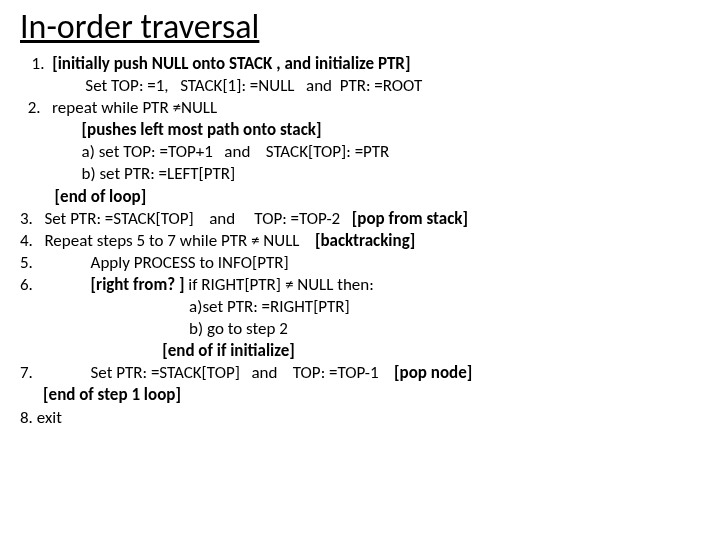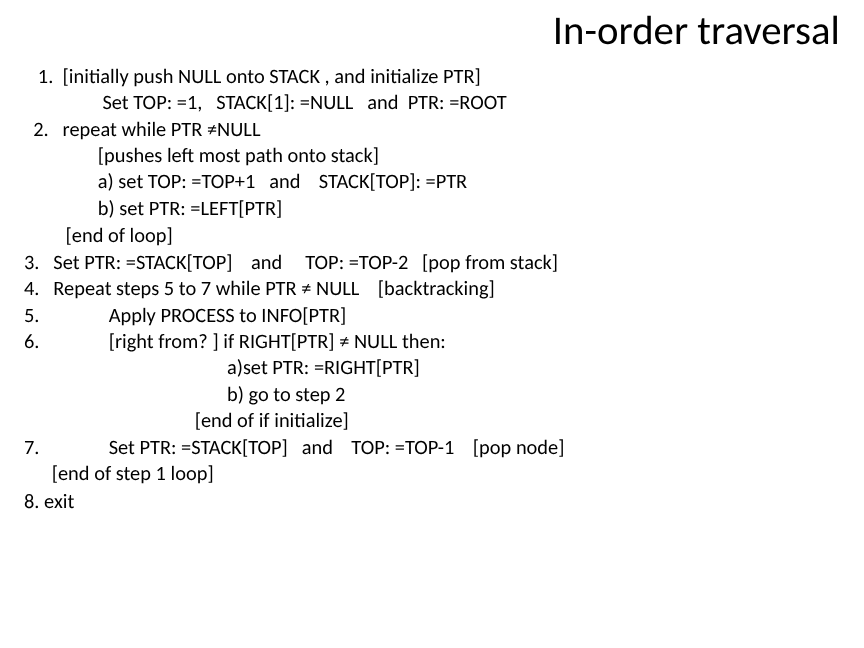--- a/index.html
+++ b/index.html
@@ -11,37 +11,38 @@
     font-family: Calibri, Arial, sans-serif;
     color: #000;
   }
   .slide {
     box-sizing: border-box;
     width: 720px;
     height: 540px;
     padding: 6px 20px 10px 20px;
   }
   .title {
-    text-align: right;
+    text-align: left;
     font-size: 34px;
     font-weight: 400;
     margin: 0 0 6px 0;
+    text-decoration: underline;
   }
   .signature {
     font-size: 17px;
     font-weight: 400;
     margin: 0 0 14px 0;
   }
   .algo {
     font-size: 17px;
     line-height: 1.3;
     white-space: pre;
     font-family: Calibri, Arial, sans-serif;
   }
-  .b { font-weight: 400; }
+  .b { font-weight: 700; }
 </style>
 </head>
 <body>
 
 <div class="slide">
   <h1 class="title">In-order traversal</h1>
   <div class="algo"><span>   1.  </span><span class="b">[initially push NULL onto STACK , and initialize PTR]</span>
 <span>                 Set TOP: =1,   STACK[1]: =NULL   and  PTR: =ROOT</span>
 <span>  2.   repeat while PTR ≠NULL</span>
 <span>                </span><span class="b">[pushes left most path onto stack]</span>

